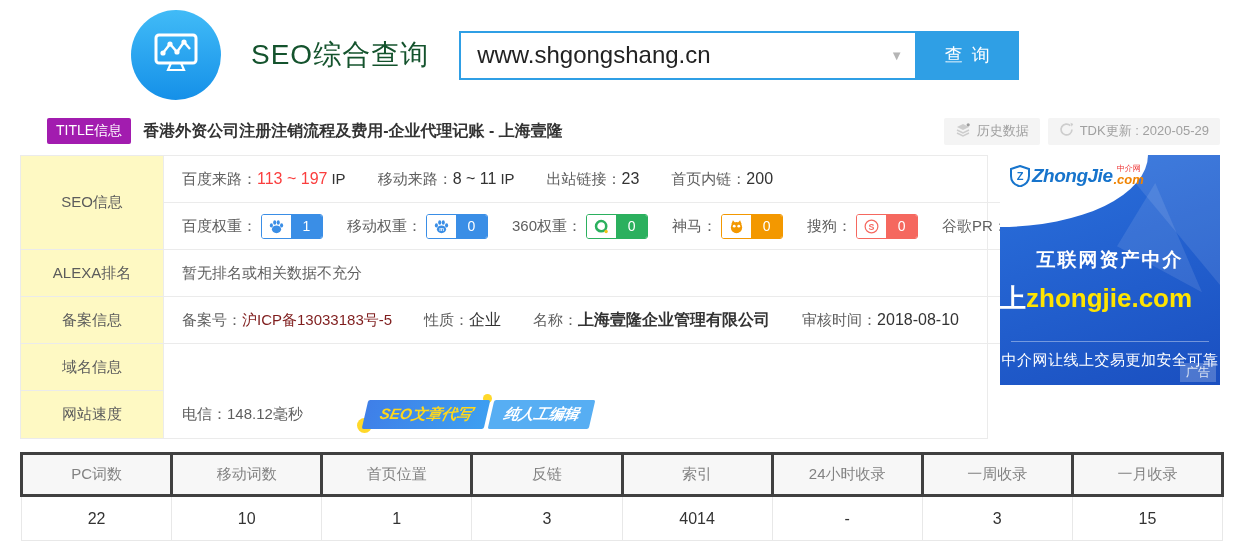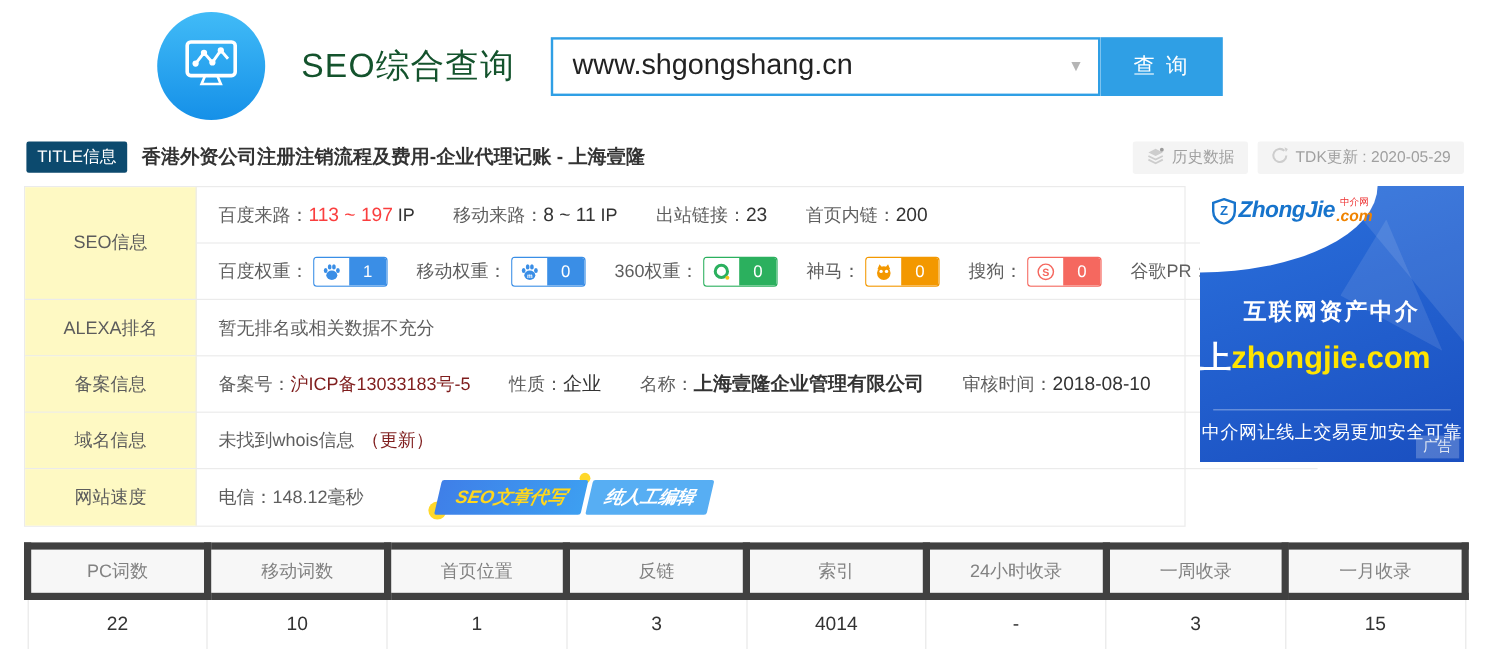--- a/index.html
+++ b/index.html
@@ -17,22 +17,22 @@
   .search-input { width:100%; height:100%; border:2px solid #2f9fe5; background:#fff;
     font-size:24px; color:#222; padding:0 40px 0 16px; outline:none;
     font-family:"Liberation Sans","DejaVu Sans",sans-serif; }
   .search-caret { position:absolute; right:14px; top:50%; transform:translateY(-50%);
     color:#b5b5b5; font-size:13px; cursor:pointer; }
   .search-btn { width:102px; height:49px; background:#2f9fe5; color:#fff; border:none;
     font-size:18px; cursor:pointer; font-family:inherit; letter-spacing:2px; }
 
   
   .title-bar { display:flex; align-items:center; margin:5px 24px 0 22px; height:32px; }
-  .title-badge { background:#0c4a6e; color:#fff; font-size:14px; padding:4px 9px;
-    border-radius:2px; flex:0 0 auto; }
+  .title-badge { background:#a21caf; color:#fff; font-size:14px; padding:4px 9px;
+    border-radius:2px; flex:0 0 auto;margin-left:25px; }
   .page-title { font-size:16px; font-weight:600; color:#333; margin-left:12px; }
   .title-bar .spacer { flex:1; }
   .gray-btn { display:flex; align-items:center; gap:6px; background:#f4f4f4;
     color:#a0a0a0; font-size:13px; height:27px; padding:0 11px; border-radius:2px;
     margin-left:8px; cursor:pointer; white-space:nowrap; }
 
   
   .main { position:relative; margin:8px 0 0 20px; }
   .info-table { display:grid; grid-template-columns:143px 1fr;
     grid-template-rows:repeat(6,47px); border:1px solid #ebebeb; width:968px; }
@@ -95,21 +95,21 @@
   .ad-divider { position:absolute; top:186px; left:11px; right:11px; height:1px;
     background:rgba(255,255,255,.38); }
   .ad-line3 { position:absolute; top:196px; width:100%; text-align:center; color:#fff;
     font-size:15px; letter-spacing:0.5px; }
   .ad-tag { position:absolute; right:4px; bottom:3px; background:rgba(255,255,255,.22);
     color:#dfe6f2; font-size:12px; padding:1px 6px; }
 
   
   .stats { width:1204px; margin:13px 20px 0 20px; border-collapse:collapse;
     table-layout:fixed; }
-  .stats th { background:#f7f7f7; border:6px solid #404040; height:42px;
+  .stats th { background:#f7f7f7; border:3px solid #404040; height:42px;
     font-weight:400; font-size:15px; color:#828282; }
   .stats td { border:1px solid #e8e8e8; height:45px; text-align:center;
     font-size:16px; color:#333; }
 </style>
 </head>
 <body>
 
 <div class="header">
   <div class="logo-circle">
     <span>
@@ -271,24 +271,20 @@
       <span>暂无排名或相关数据不充分</span>
     </div>
 
     <div class="cell-content gap30" style="grid-row:4">
       <span class="pair"><span>备案号：</span><span class="v-link">沪ICP备13033183号-5</span></span>
       <span class="pair"><span>性质：</span><span class="v-dark">企业</span></span>
       <span class="pair"><span>名称：</span><span class="v-dark v-bold">上海壹隆企业管理有限公司</span></span>
       <span class="pair"><span>审核时间：</span><span class="v-dark">2018-08-10</span></span>
     </div>
 
-    <div class="cell-content" style="grid-row:5">
-      <span>未找到whois信息</span>
-      <span class="v-link" style="margin-left:6px">（更新）</span>
-    </div>
 
     <div class="cell-content no-bb" style="grid-row:6">
       <span>电信：148.12毫秒</span>
       <span class="promo">
         <i class="dot dot-big"></i>
         <i class="dot dot-small"></i>
         <span class="promo-left">SEO文章代写</span>
         <span class="promo-right">纯人工编辑</span>
       </span>
     </div>

